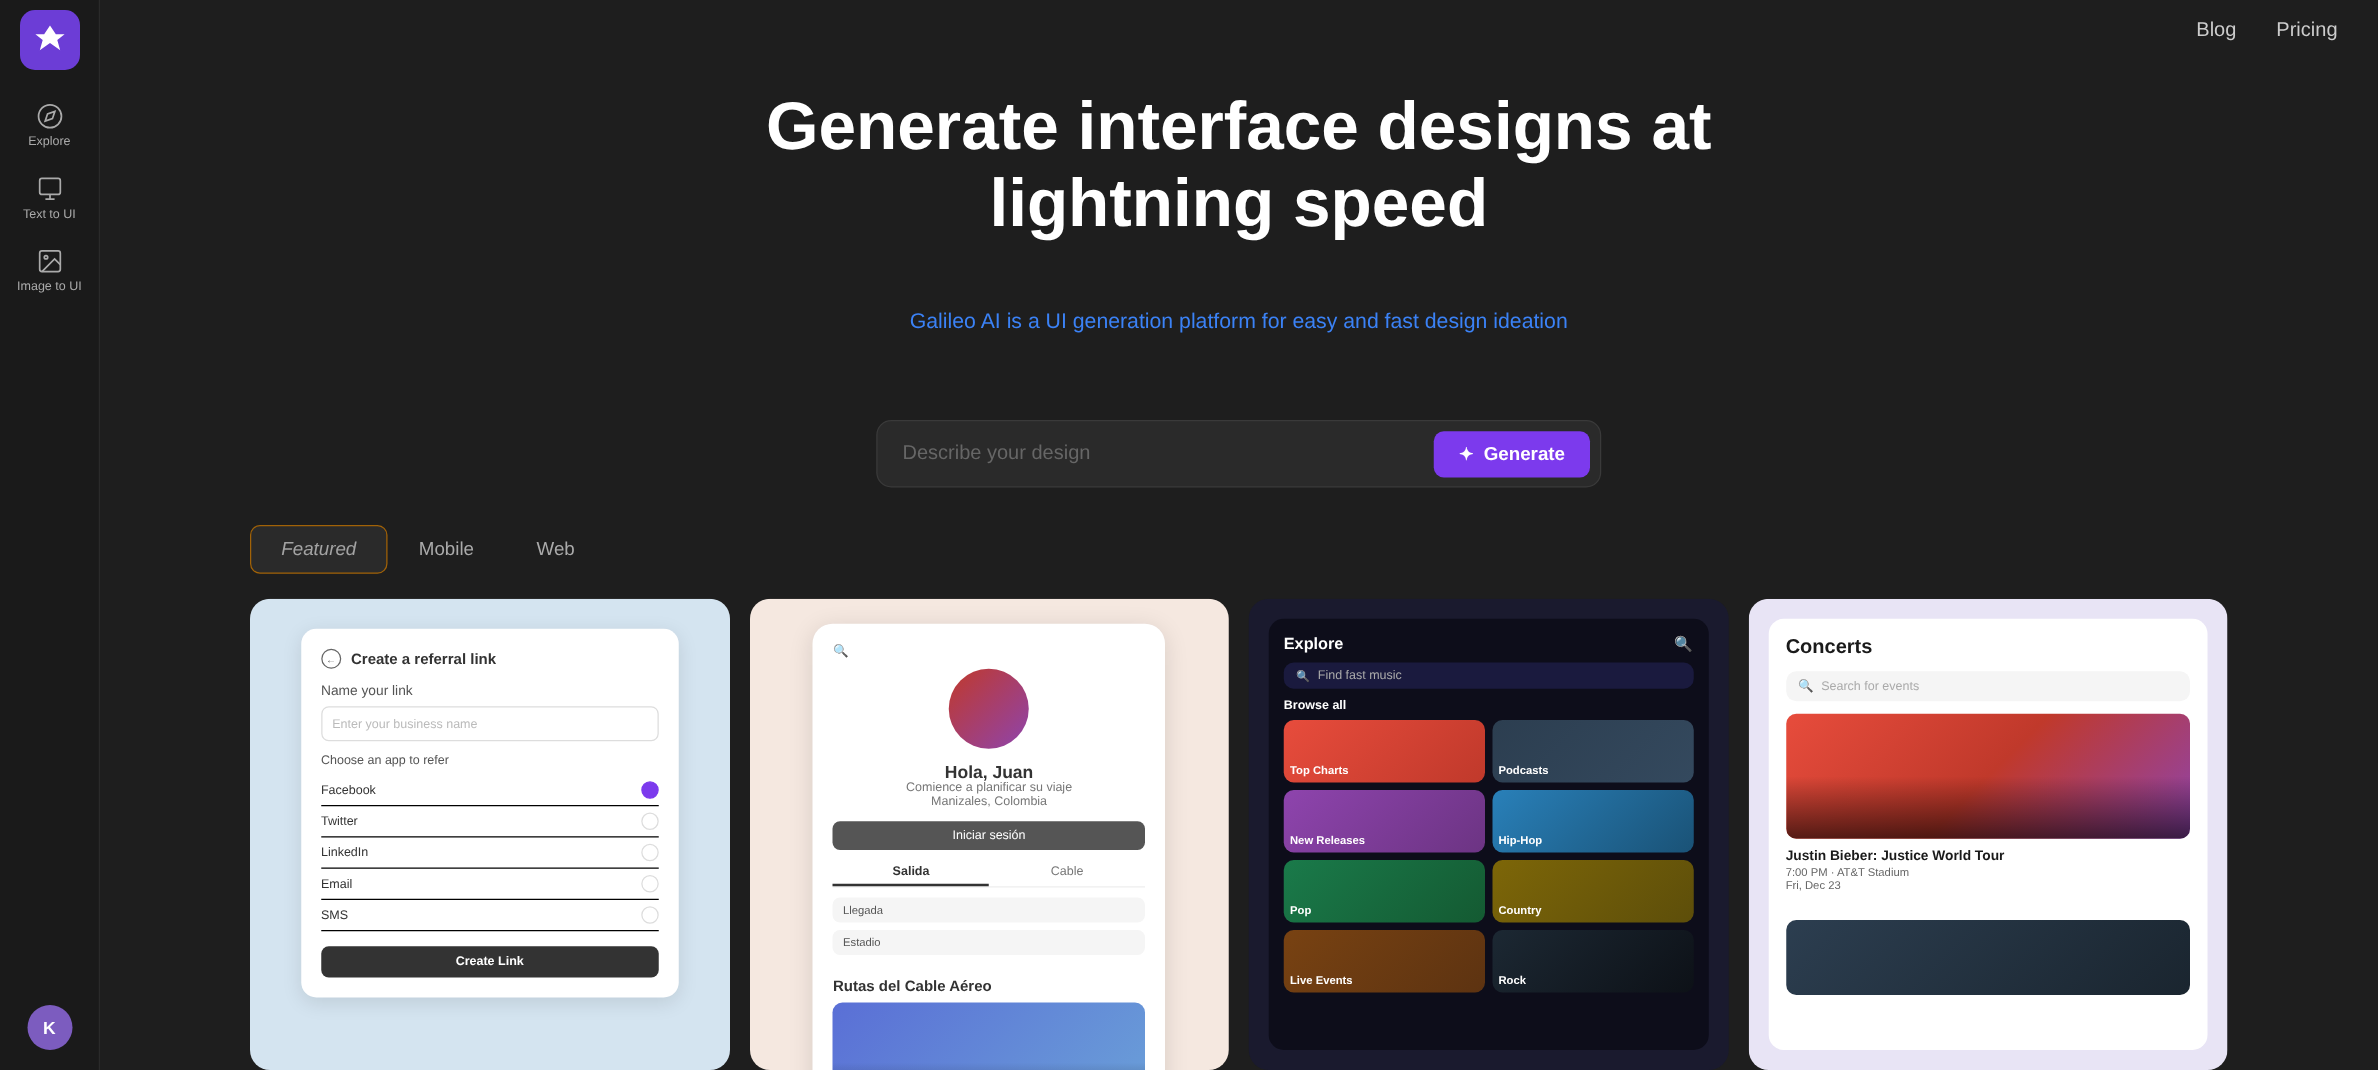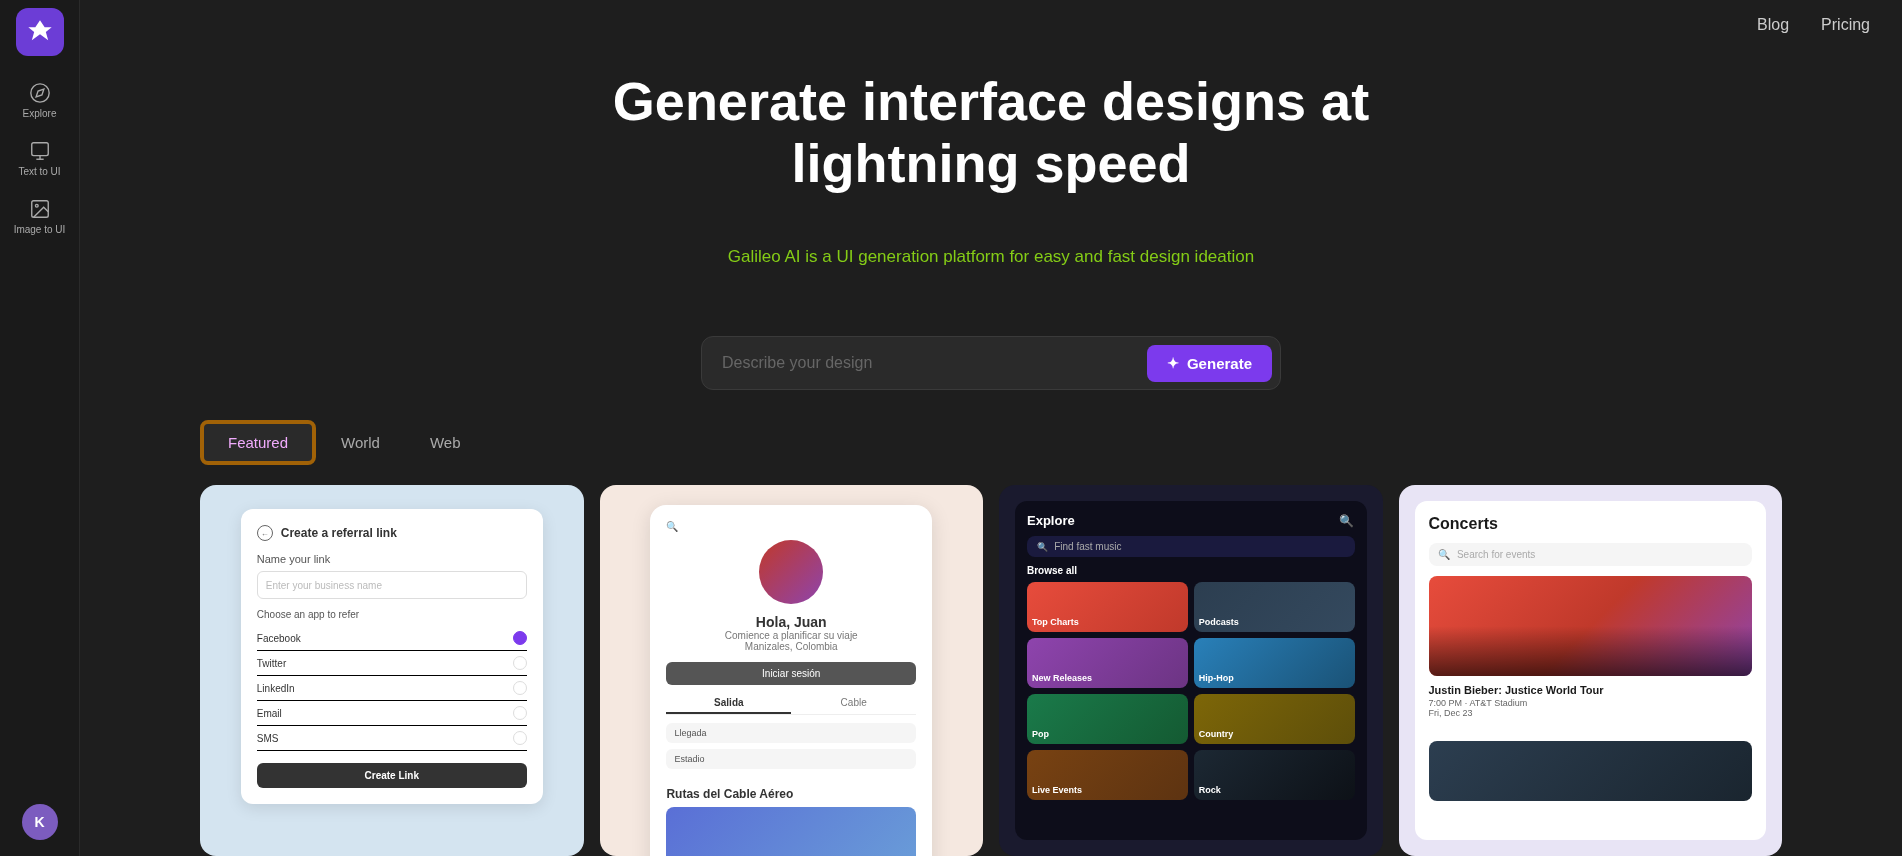--- a/index.html
+++ b/index.html
@@ -129,21 +129,21 @@
       font-size: 54px;
       font-weight: 700;
       text-align: center;
       color: #fff;
       line-height: 1.15;
       max-width: 800px;
     }
 
     .hero-subtitle {
       font-size: 17px;
-      color: #84cc16;
+      color: #3b82f6;
       text-align: right;
       margin-top: 14px;
       margin-bottom: 30px;
     }
 
     
     .search-bar {
       display: flex;
       align-items: center;
       background: #2a2a2a;
@@ -193,23 +193,24 @@
     .tab {
       padding: 10px 24px;
       font-size: 15px;
       color: #aaa;
       cursor: pointer;
       border-radius: 8px;
       border: 1px solid transparent;
     }
 
     .tab.active {
-      color: #f0abfc;
-      border: 4px solid #a16207;
+      color: #a3a3a3;
+      border: 1px solid #a16207;
       background: #2a2a2a;
+      font-style: italic;
     }
 
     
     .cards-grid {
       display: flex;
       gap: 16px;
       padding: 0 120px;
       flex: 1;
       overflow: hidden;
     }
@@ -632,21 +633,21 @@
         <span>Generate</span>
       </button>
     </div>
   </section>
 
   <div class="tabs-row">
     <div class="tab active">
       <span>Featured</span>
     </div>
     <div class="tab">
-      <span>World</span>
+      <span>Mobile</span>
     </div>
     <div class="tab">
       <span>Web</span>
     </div>
   </div>
 
   <div class="cards-grid">
 
     <div class="card card-1">
       <div class="card-inner">

